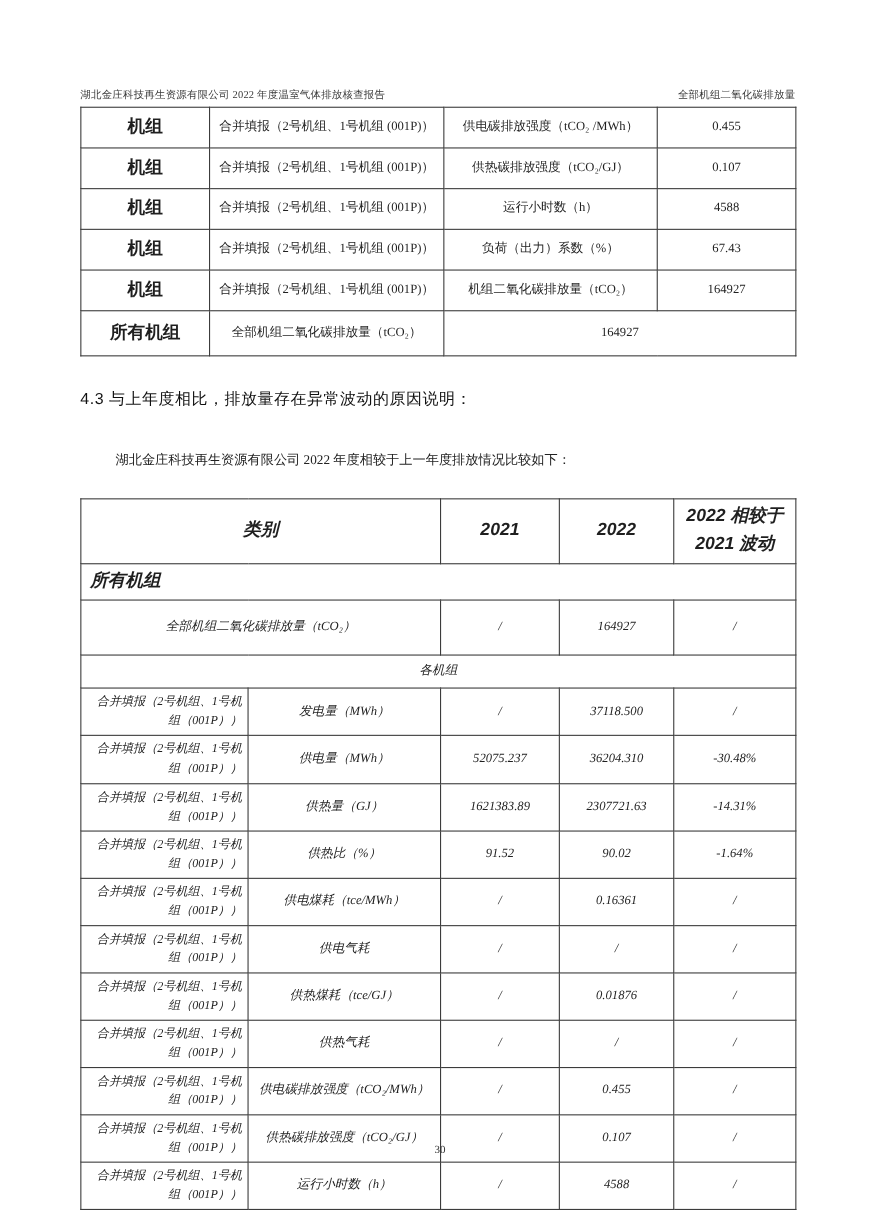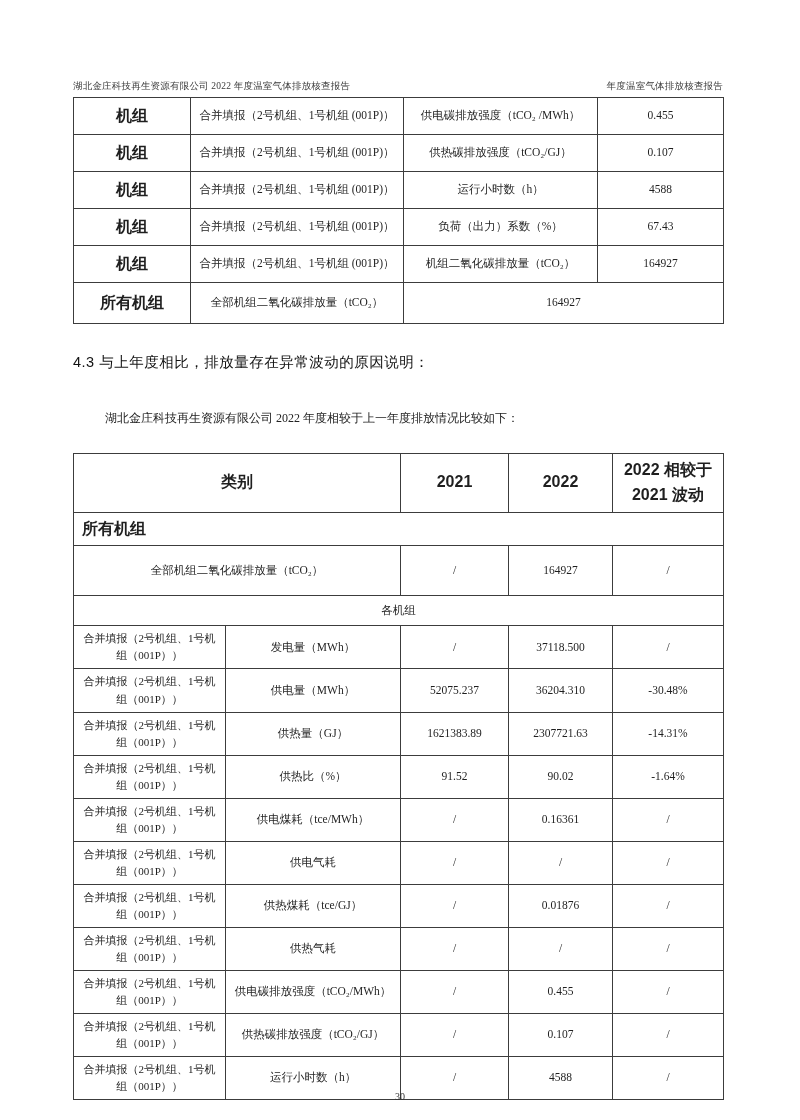--- a/index.html
+++ b/index.html
@@ -58,51 +58,51 @@
     letter-spacing: 0.5px;
   }
   .para {
     margin-top: 38px;
     font-size: 12px;
     text-indent: 32px;
     color: #222;
   }
 
   
-  .t2 { margin-top: 26px; }
+  .t2 { margin-top: 26px; font-style: italic; }
   .t2 thead tr { height: 38px; }
   .t2 .group-left td {
     text-align: left;
     padding-left: 8px;
     height: 32px;
   }
   .t2 .row-allunits { height: 50px; }
   .t2 .group-center td { height: 30px; }
   .t2 tbody tr.data-row { height: 38px; }
-  .t2 td.cat { font-size: 11px; }
+  .t2 td.cat { font-size: 11px; text-align: right; }
 
   .page-footer {
     position: absolute;
     left: 0;
     right: 0;
-    top: 1091px;
+    top: 1040px;
     text-align: center;
     font-size: 10px;
     color: #333;
   }
 </style>
 </head>
 <body>
 
 <div class="page">
   <div class="content">
 
     <div class="doc-header">
       <span>湖北金庄科技再生资源有限公司 2022 年度温室气体排放核查报告</span>
-      <span>年度温室气体排放核查报告</span>
+      <span>全部机组二氧化碳排放量</span>
     </div>
 
     <table class="t1">
       <colgroup>
           <col style="width:117px">
           <col style="width:213px">
           <col style="width:194px">
           <col style="width:126px">
         </colgroup>
       <tbody>

